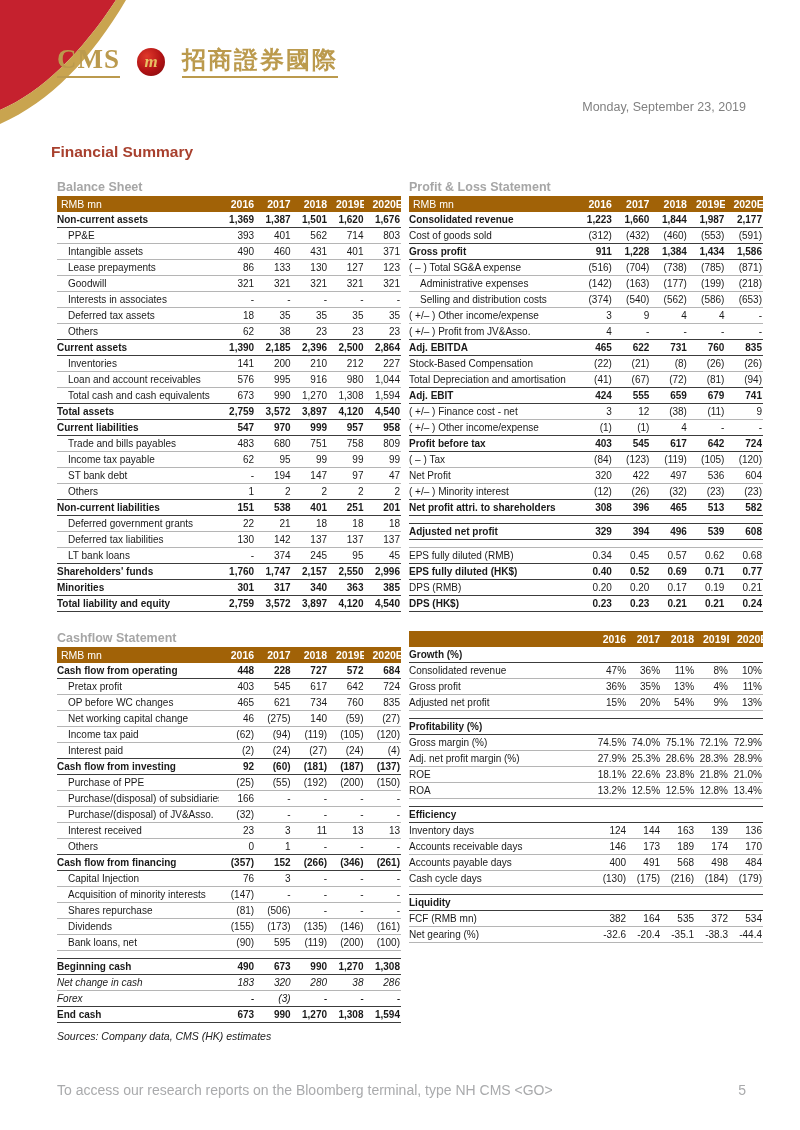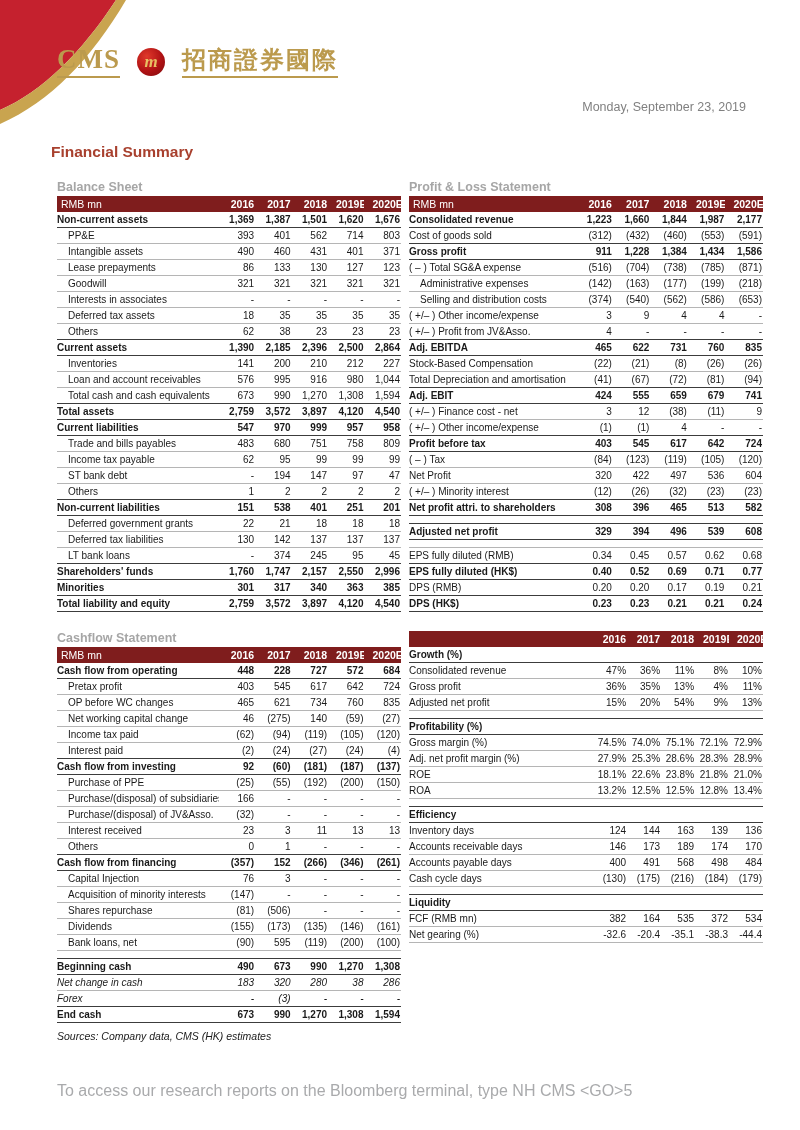--- a/index.html
+++ b/index.html
@@ -42,41 +42,41 @@
   .col-left  { width:344px; flex:0 0 auto; }
   .col-right { width:354px; flex:0 0 auto; }
   .section-title { font-size:12.5px; font-weight:bold; color:#a6a6a6; margin-bottom:2px; }
   .block2 { margin-top:19px; }
   table { width:100%; border-collapse:separate; border-spacing:0; table-layout:fixed; }
   th, td {
     font-size:10px; line-height:12px; padding:2px 0 1px 0;
     white-space:nowrap; overflow:hidden;
   }
   thead th {
-    background:#7f1d1d; color:#ffffff; font-weight:bold; font-size:10.5px;
+    background:#a16207; color:#ffffff; font-weight:bold; font-size:10.5px;
     text-align:right; padding:2px 1px 2px 8px;
   }
   thead th.lbl { text-align:left; padding-left:4px; font-weight:normal; }
   col.lbl { width:47%; }
   td { border-bottom:1px solid #b5b5b5; }
   td.num { text-align:right; padding-right:1px; color:#1a1a1a; }
   td.lbl { text-align:left; color:#1a1a1a; }
   tr.indent td.lbl { padding-left:11px; }
   tr.bold td { font-weight:bold; border-bottom-color:#3c3c3c; }
   tr.section td { font-weight:bold; border-bottom-color:#3c3c3c; }
   tr.italic td { font-style:italic; }
   tr.dark-after td { border-bottom-color:#3c3c3c; }
   tr.blank td { height:8px; padding:0; border-bottom:1px solid #b5b5b5; }
   tr.blank.dark-after td { border-bottom-color:#3c3c3c; }
   .ratios col.lbl { width:52%; }
   .sources { margin-top:7px; font-size:10.5px; font-style:italic; color:#1a1a1a; }
   .footer {
     position:absolute; left:57px; right:54px; top:1082px;
-    display:flex; 
-    font-size:16px; color:#a9aaac;
+    display:flex; justify-content:space-between;
+    font-size:14px; color:#a9aaac;
   }
 </style>
 </head>
 <body>
 
 <div class="page">
 
   <svg class="corner" width="140" height="140" viewBox="0 0 140 140" aria-hidden="true">
     <path d="M0,0 L116,0 C82,52 42,92 0,110 Z" fill="#c5212e"></path>
     <path d="M116,0 C82,52 42,92 0,110 L0,124 C50,102 92,58 126,0 Z" fill="#c9a44f"></path>

